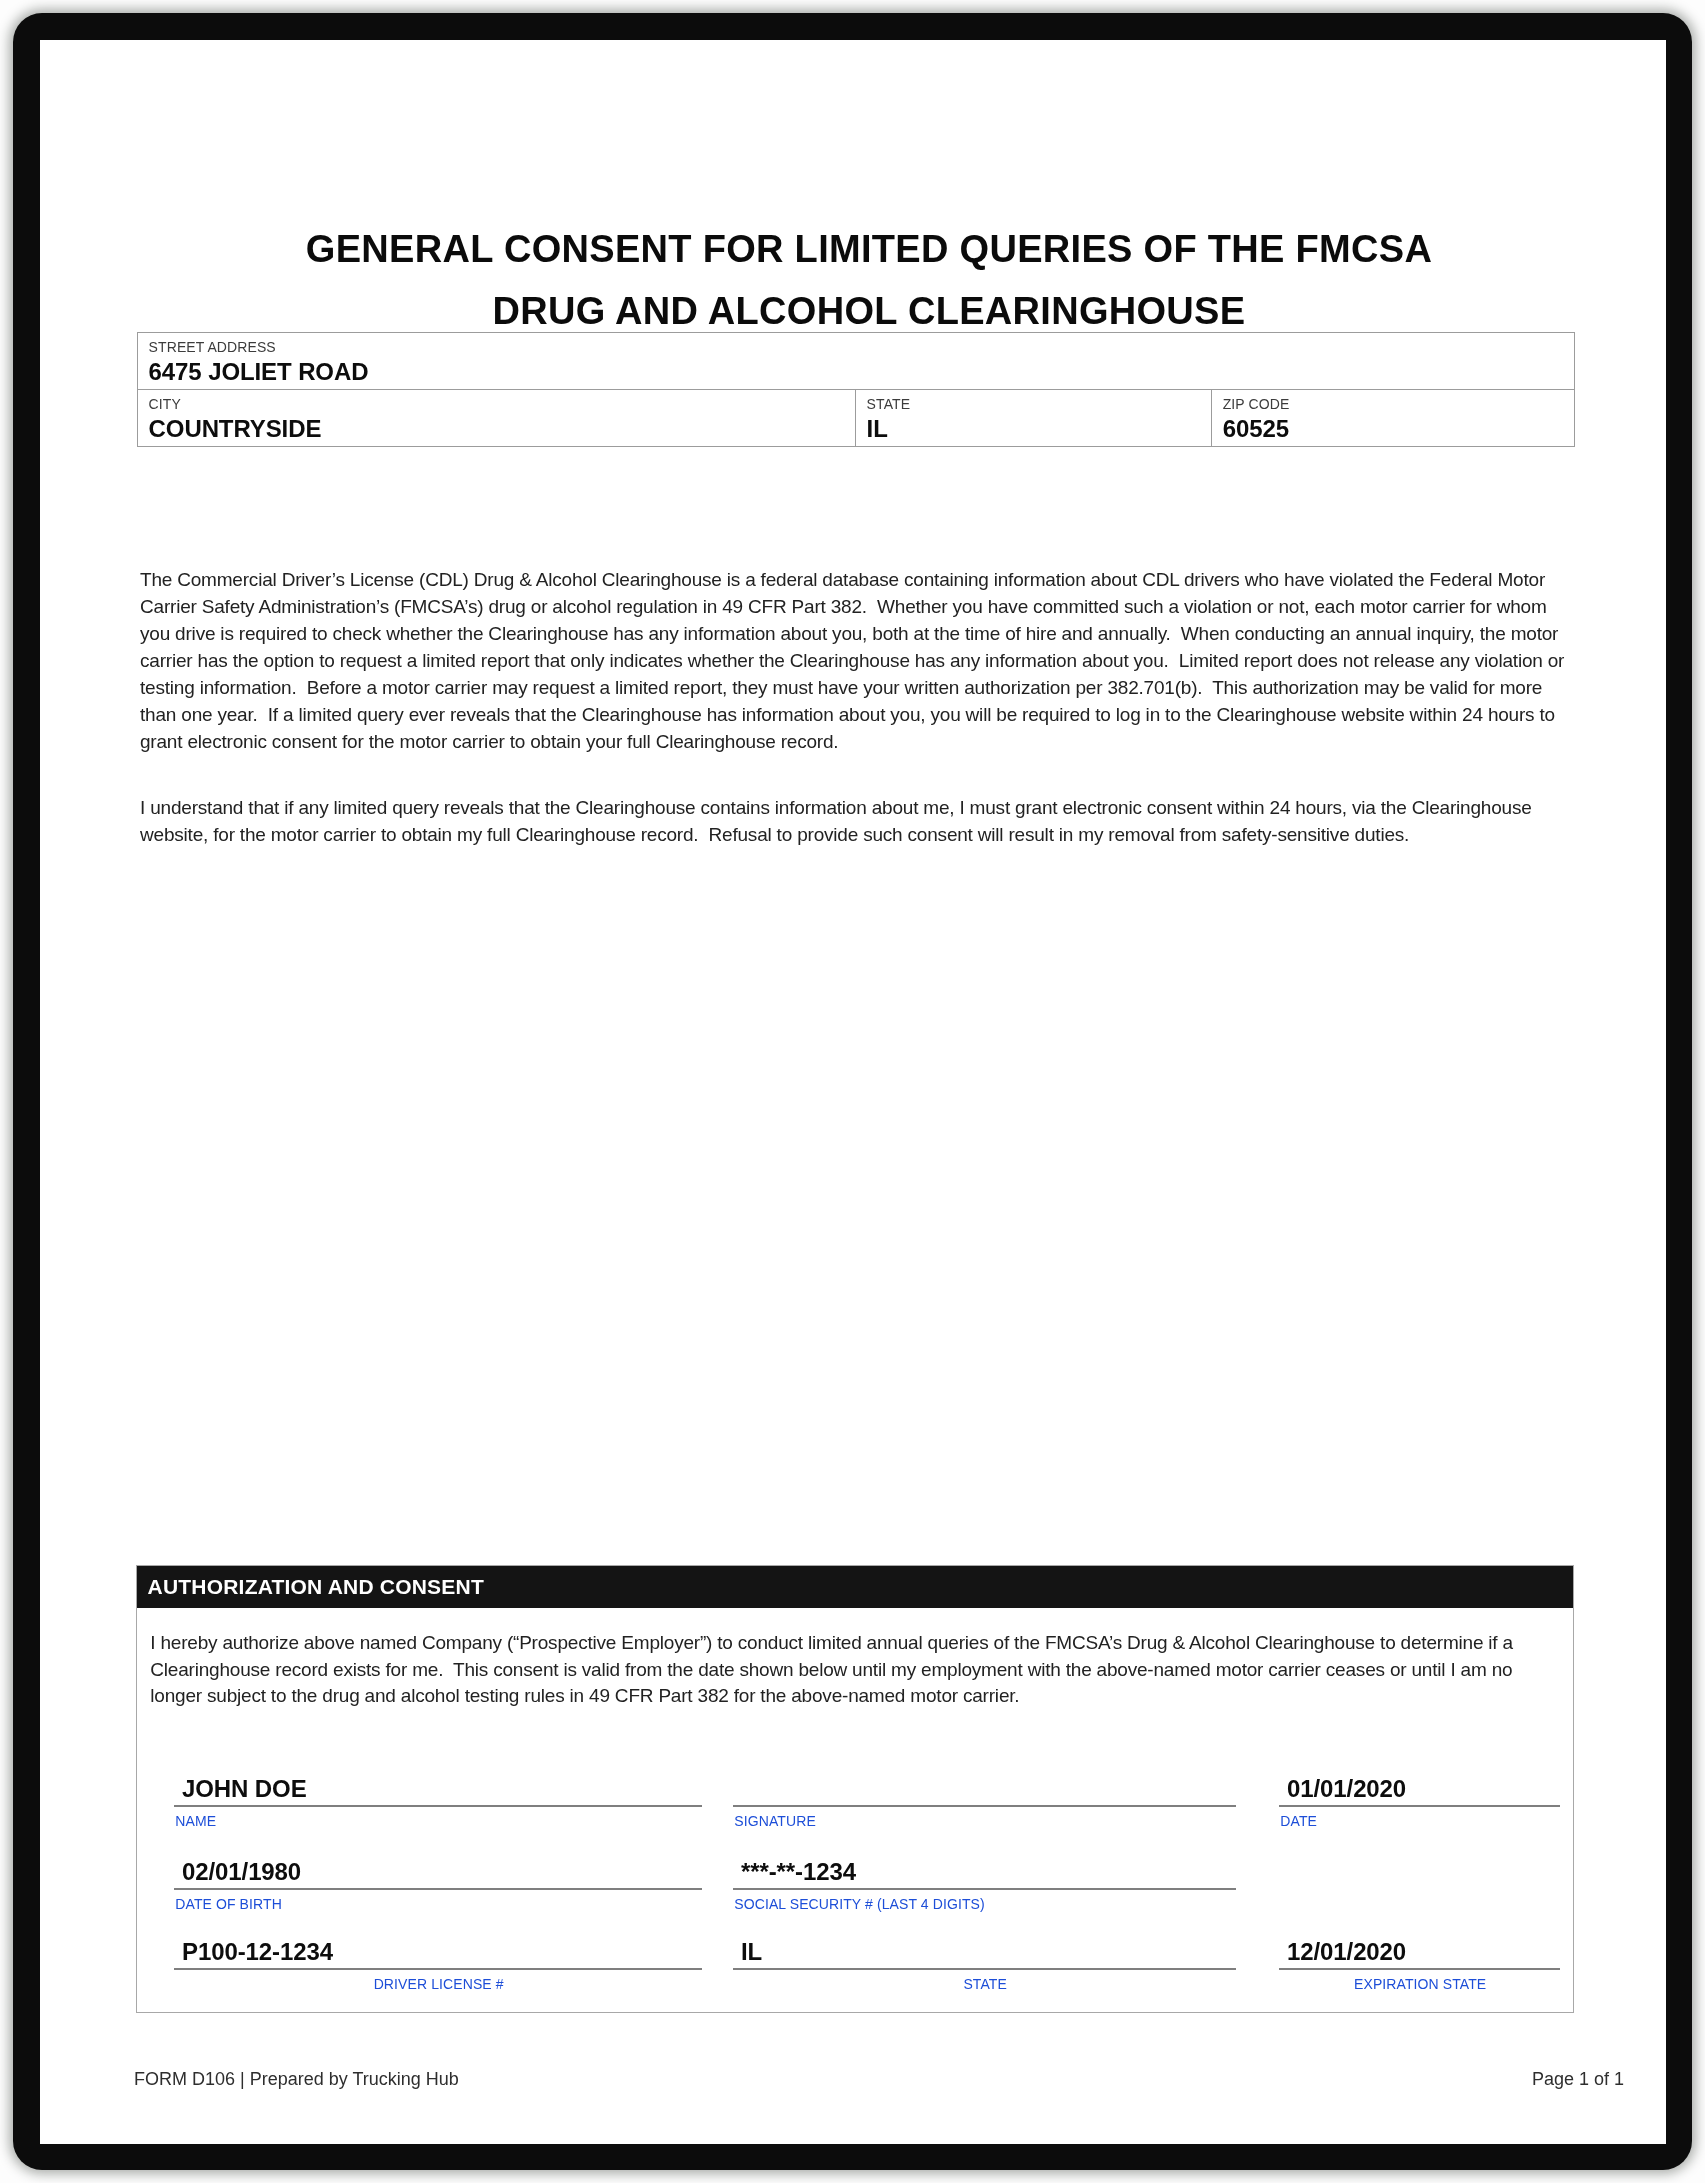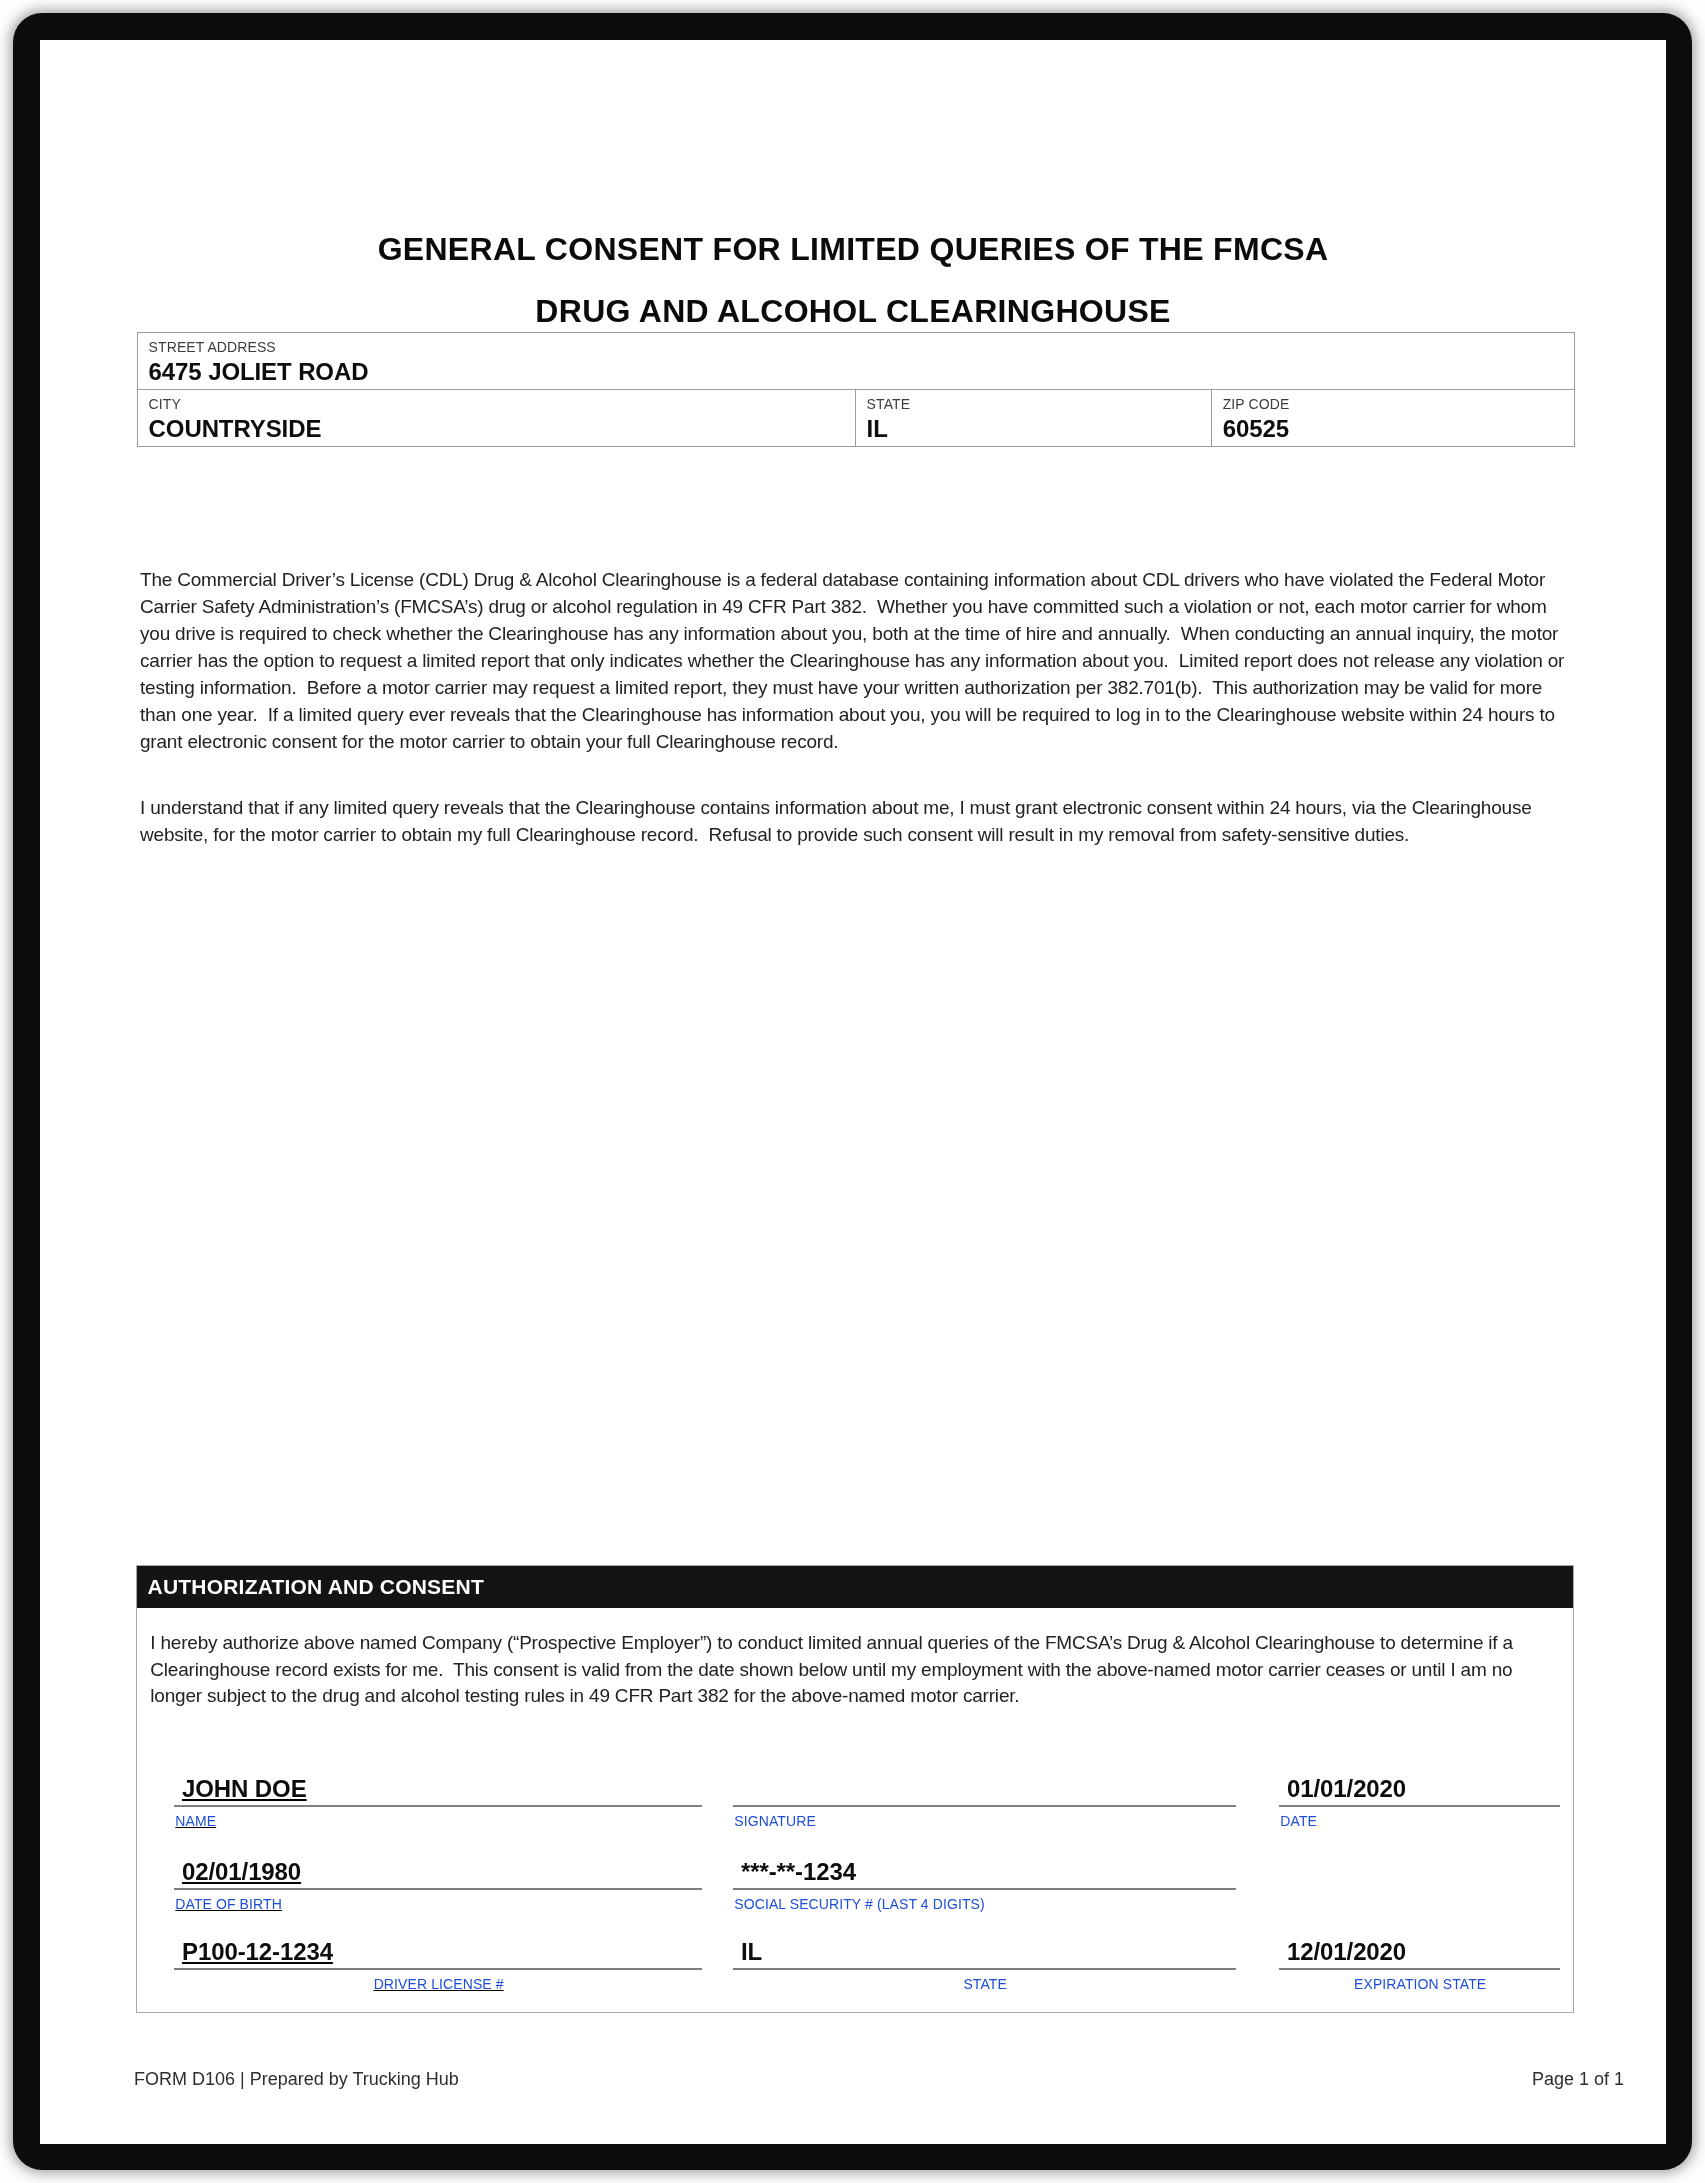--- a/index.html
+++ b/index.html
@@ -29,24 +29,24 @@
   .page {
     position: absolute;
     left: 40px; top: 40px;
     width: 1626px; height: 2104px;
     background: #ffffff;
   }
 
   
   .doc-title {
     position: absolute;
-    left: 0; top: 178px;
+    left: 16px; top: 178px;
     width: 1626px;
     text-align: center;
-    font-size: 32px;
+    font-size: 38px;
     font-weight: bold;
     color: #0b0b0b;
     line-height: 62px;
     letter-spacing: 0.3px;
   }
 
   
   .info-table {
     position: absolute;
     left: 97px; top: 292px;       
@@ -139,21 +139,21 @@
     letter-spacing: -0.1px;
   }
   .sig-label {
     margin-top: 6px;
     padding-left: 1.3px;
     font-size: 14px;
     color: #1d4ed8;
     letter-spacing: 0.1px;
   }
   
-  .col1 { left: 37px;   width: 528px; text-decoration: underline; }
+  .col1 { left: 37px;   width: 528px; }
   .col2 { left: 596px;  width: 503px; }
   .col3 { left: 1142px; width: 281px; }
   
   .rowA { top: 210px; }
   .rowB { top: 293px; }
   .rowC { top: 373px; text-align: center; }
 
   
   .footer-left {
     position: absolute;

